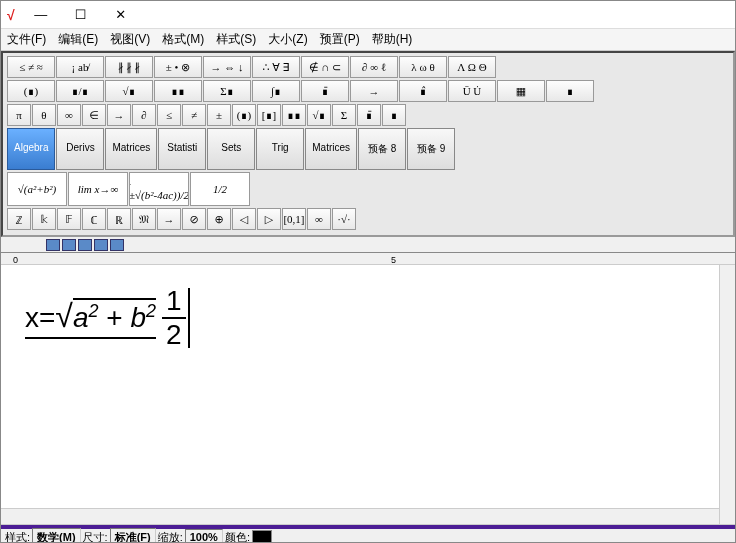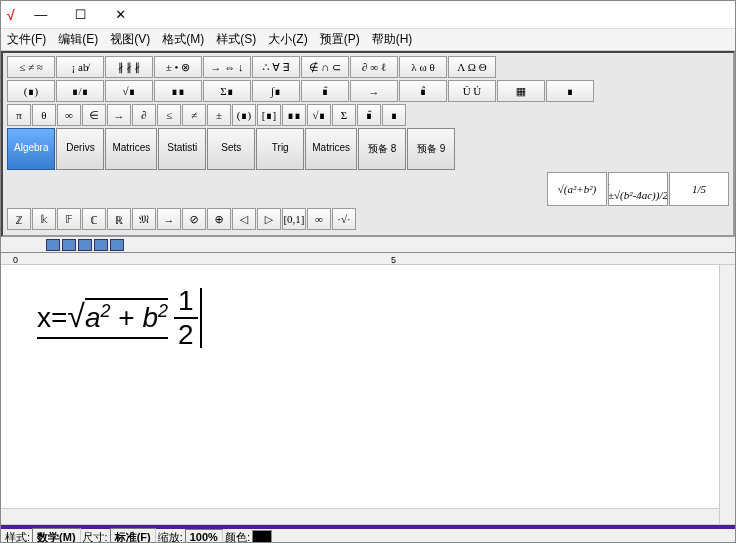--- a/index.html
+++ b/index.html
@@ -10,31 +10,31 @@
 .winbtn { width: 40px; height: 24px; display: flex; align-items: center; justify-content: center; font-size: 13px; cursor: pointer; }
 .menubar { height: 22px; display: flex; align-items: center; padding: 0 0; background: #f5f5f5; border-bottom: 1px solid #ccc; }
 .menuitem { padding: 2px 6px; font-size: 12px; cursor: pointer; }
 .toolbar-area { background: #e8e8e8; border: 2px inset #999; padding: 3px 4px; }
 .tool-row { display: flex; gap: 1px; margin-bottom: 2px; flex-wrap: nowrap; }
 .tool-btn { background: linear-gradient(#fdfdfd,#e8e8e8); border: 1px solid #999; width: 48px; height: 22px; display: flex; align-items: center; justify-content: center; font-size: 11px; font-family: "Times New Roman", serif; cursor: pointer; white-space: nowrap; overflow: hidden; }
 .tool-btn.sm { width: 24px; }
 .tab-row { display: flex; gap: 1px; margin: 2px 0; }
 .tab { background: linear-gradient(#f8f8f8,#ddd); border: 1px solid #888; padding: 13px 6px; font-size: 10px; cursor: pointer; min-width: 48px; text-align: center; }
 .tab.active { background: linear-gradient(#6ab0ff,#3a7dd0); color: #fff; border-color: #2a5a9a; }
-.template-row { display: flex; gap: 1px; margin-bottom: 2px; justify-content: flex-end; }
+.template-row { display: flex; gap: 1px; margin-bottom: 2px; }
 .template-btn { background: #fff; border: 1px solid #999; width: 60px; height: 34px; display: flex; align-items: center; justify-content: center; font-size: 11px; font-family: "Times New Roman", serif; font-style: italic; cursor: pointer; overflow: hidden; }
 .ruler-area { background: #f0f0f0; height: 28px; border-bottom: 1px solid #ccc; position: relative; }
 .ruler-tab { position: absolute; top: 2px; left: 45px; display: flex; gap: 2px; }
 .ruler-tab-btn { width: 14px; height: 12px; background: #5a8ac8; border: 1px solid #336; font-size: 8px; display: flex; align-items: center; justify-content: center; cursor: pointer; }
 .ruler-scale { position: absolute; top: 15px; left: 0; right: 0; height: 12px; border-top: 1px solid #888; display: flex; }
 .ruler-num { position: absolute; font-size: 9px; top: 2px; }
 .canvas { background: #fff; height: 260px; position: relative; overflow: auto; border-bottom: 1px solid #ccc; }
 .scroll-v { position: absolute; right: 0; top: 0; bottom: 0; width: 16px; background: #f0f0f0; border-left: 1px solid #ccc; }
 .scroll-h { position: absolute; left: 0; right: 16px; bottom: 0; height: 16px; background: #f0f0f0; border-top: 1px solid #ccc; }
-.equation { position: absolute; top: 20px; left: 36px; font-family: "Times New Roman", serif; font-size: 28px; font-style: italic; display: flex; align-items: center; }
+.equation { position: absolute; top: 20px; left: 24px; font-family: "Times New Roman", serif; font-size: 28px; font-style: italic; display: flex; align-items: center; }
 .sqrt-sym { font-size: 32px; font-style: normal; }
 .sup { font-size: 18px; vertical-align: super; }
 .frac { display: inline-flex; flex-direction: column; align-items: center; font-style: normal; margin-left: 6px; }
 .frac .num { border-bottom: 2px solid #000; padding: 0 4px; }
 .frac .den { padding: 0 4px; }
 .cursor-bar { border-left: 2px solid #000; height: 60px; margin-left: 2px; }
 .underline { border-bottom: 2px solid #000; display: inline-block; padding-bottom: 2px; }
 .statusbar { height: 20px; background: #f0f0f0; border-top: 4px solid #4c1d95; display: flex; align-items: center; font-size: 11px; padding: 0 4px; }
 .status-seg { border: 1px inset #ccc; padding: 1px 4px; margin-right: 2px; font-weight: bold; }
 .status-label { margin-right: 2px; }
@@ -112,22 +112,23 @@
     <div class="tab">Matrices</div>
     <div class="tab">Statisti</div>
     <div class="tab">Sets</div>
     <div class="tab">Trig</div>
     <div class="tab">Matrices</div>
     <div class="tab">预备 8</div>
     <div class="tab">预备 9</div>
   </div>
   <div class="template-row">
     <div class="template-btn">√(a²+b²)</div>
+    <div class="template-btn">lim x→∞</div>
     <div class="template-btn">(-b±√(b²-4ac))/2a</div>
-    <div class="template-btn">1/5</div>
+    <div class="template-btn">1/2</div>
   </div>
   <div class="tool-row">
     <div class="tool-btn sm">ℤ</div>
     <div class="tool-btn sm">𝕜</div>
     <div class="tool-btn sm">𝔽</div>
     <div class="tool-btn sm">ℂ</div>
     <div class="tool-btn sm">ℝ</div>
     <div class="tool-btn sm">𝔐</div>
     <div class="tool-btn sm">→</div>
     <div class="tool-btn sm">⊘</div>

